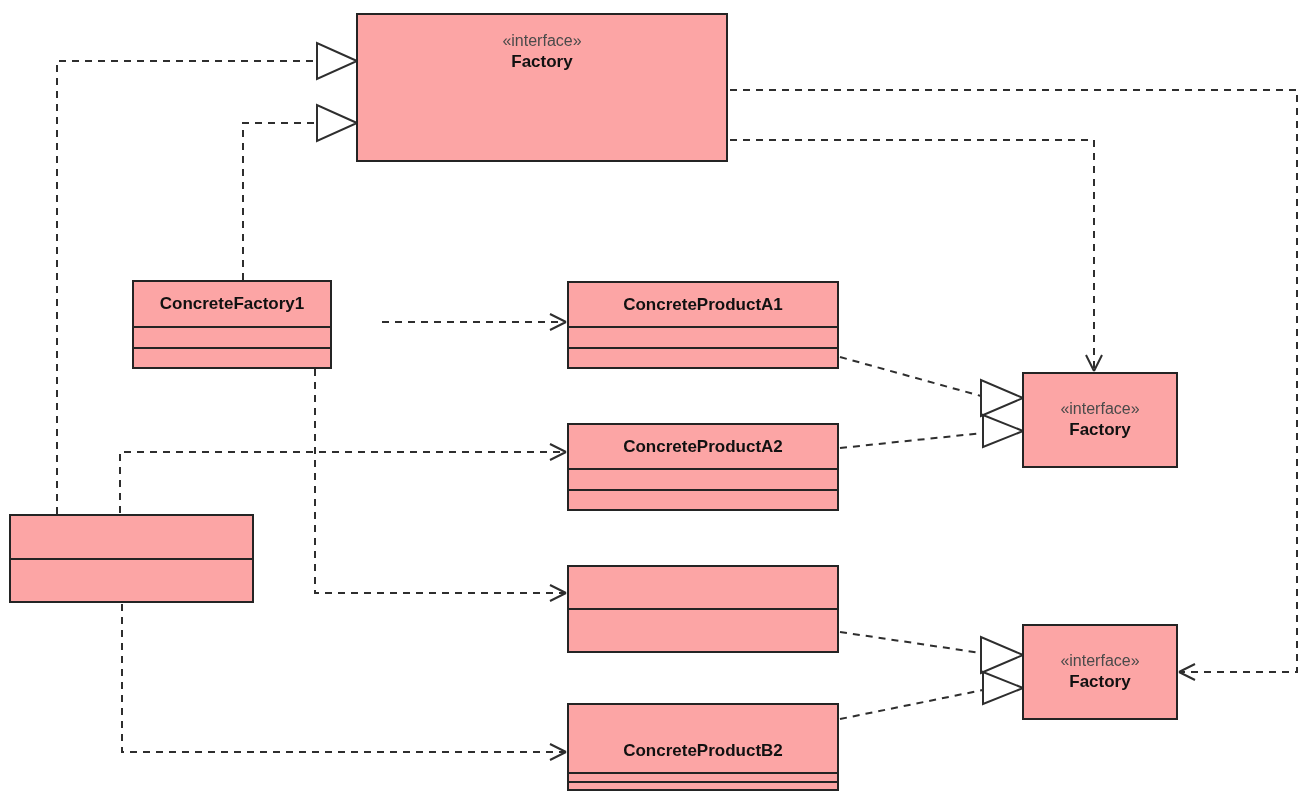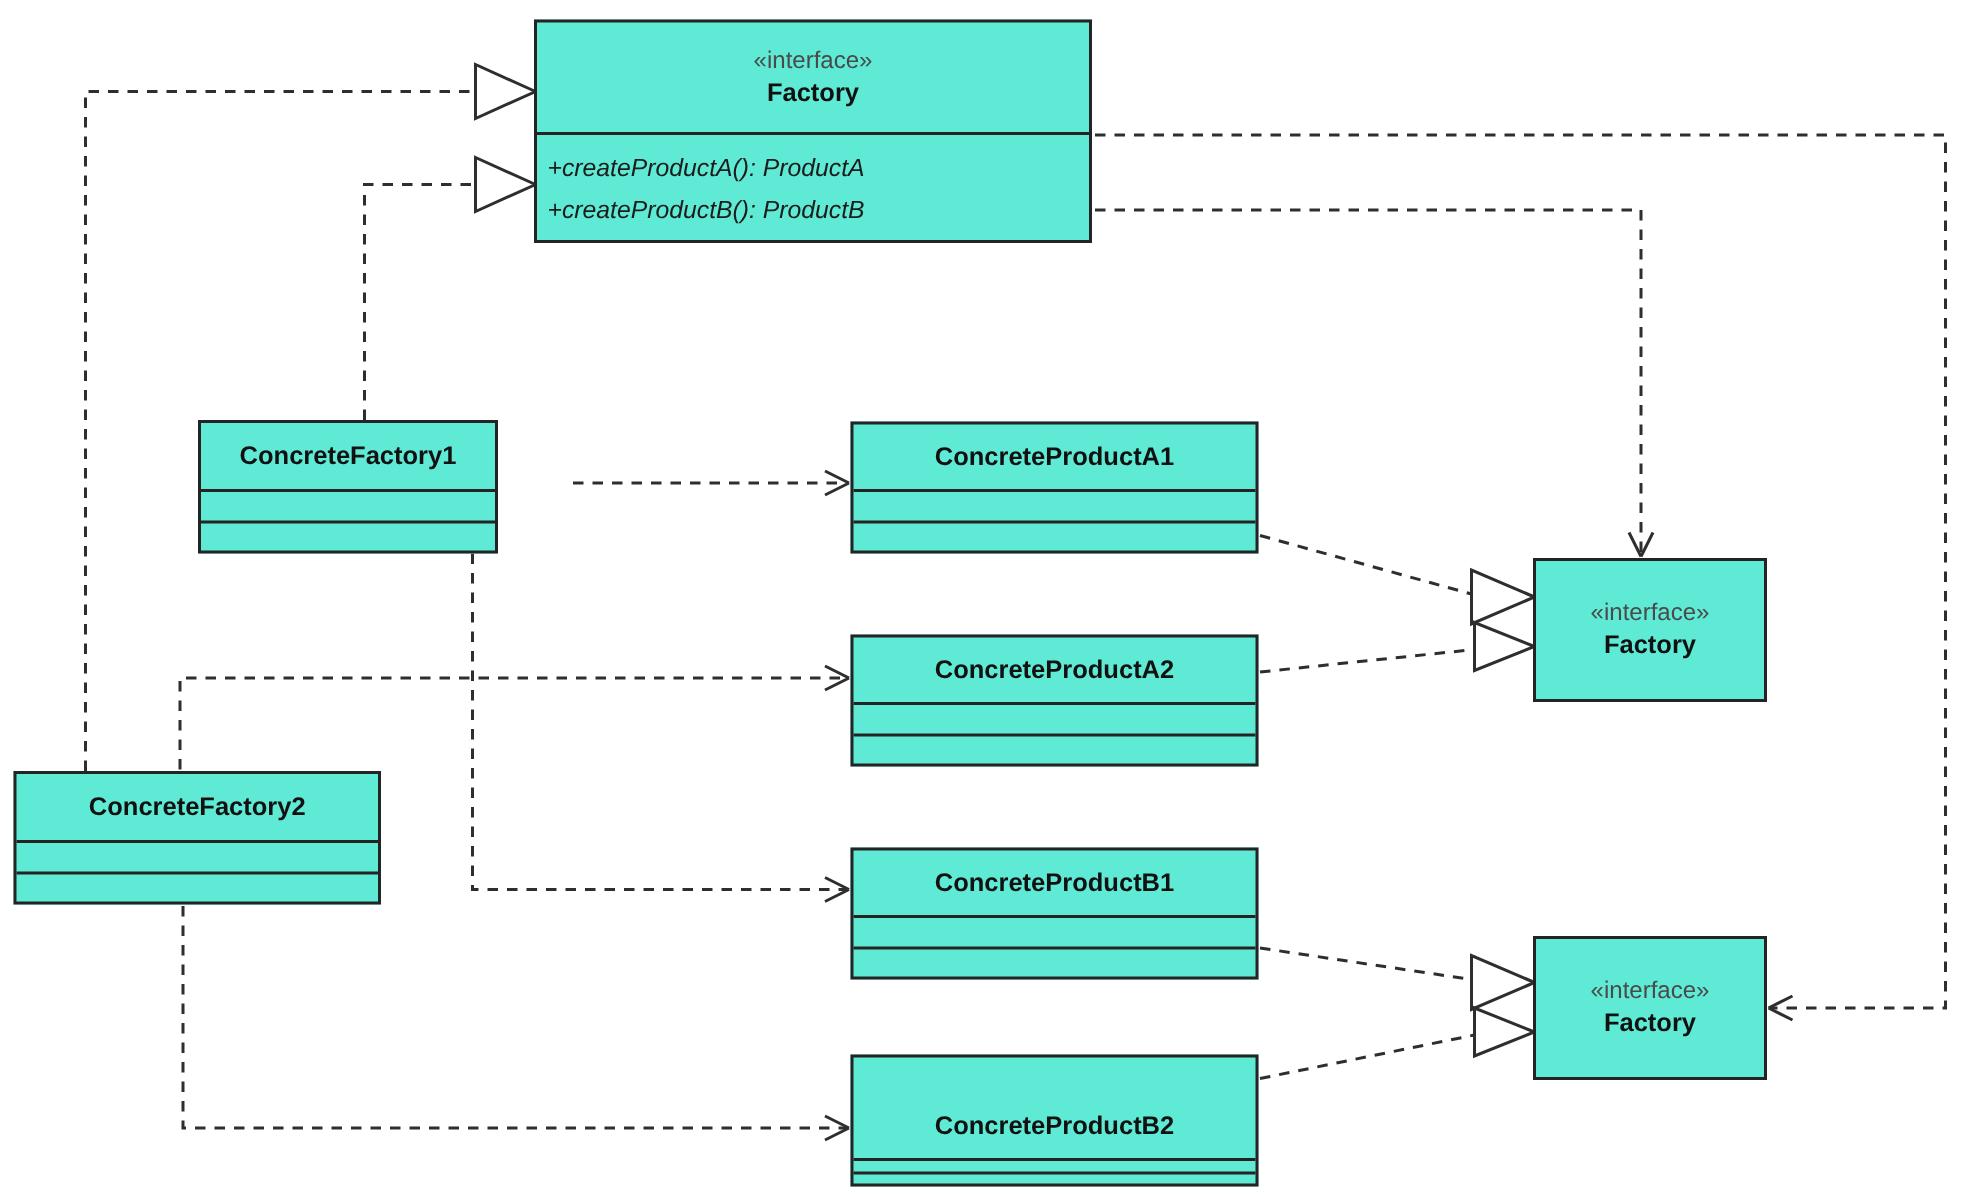--- a/index.html
+++ b/index.html
@@ -1,19 +1,19 @@
 <!DOCTYPE html>
 <html><head>
 <meta charset="utf-8">
 <style>
   html,body{margin:0;padding:0;background:#ffffff;}
   body{font-family:"Liberation Sans", sans-serif;}
   .canvas{position:relative;width:1314px;height:802px;background:#ffffff;overflow:hidden;}
   .edges{position:absolute;left:0;top:0;z-index:1;}
-  .uml-class{position:absolute;z-index:2;box-sizing:border-box;background:#5eead4;
+  .uml-class{position:absolute;z-index:2;box-sizing:border-box;background:#fca5a5;
              border:2px solid #242424;display:flex;flex-direction:column;}
   .compartment{box-sizing:border-box;}
   .compartment + .compartment{border-top:2px solid #242424;}
   .title-comp{display:flex;flex-direction:column;align-items:center;justify-content:center;}
   .classname{font-size:17px;font-weight:bold;color:#111111;line-height:1.25;}
   .stereotype{font-size:16px;color:#4a4a4a;line-height:1.25;}
   .methods-comp{padding:8px 0 0 7px;}
   .method{font-size:16.5px;font-style:italic;color:#1c1c1c;line-height:1.7;white-space:nowrap;}
   .empty-comp{flex:1;}
   .iface .title-comp{flex:1;}
@@ -87,38 +87,31 @@
       <path class="edge-line" d="M840,719 L983,690"></path>
       <polygon class="tri" points="1023,688 983,672 983,704"></polygon>
     </g>
   </svg>
 
   <div class="uml-class" style="left:356px;top:13px;width:372px;height:149px;">
     <div class="compartment title-comp" style="height:73px;">
       <div class="stereotype">«interface»</div>
       <div class="classname">Factory</div>
     </div>
-    <div class="compartment methods-comp" style="flex:1;">
-      <div class="method">+createProductA(): ProductA</div>
-      <div class="method">+createProductB(): ProductB</div>
-    </div>
   </div>
 
   <div class="uml-class" style="left:132px;top:280px;width:200px;height:89px;">
     <div class="compartment title-comp" style="height:44px;">
       <div class="classname">ConcreteFactory1</div>
     </div>
     <div class="compartment empty-comp"></div>
     <div class="compartment empty-comp"></div>
   </div>
 
   <div class="uml-class" style="left:9px;top:514px;width:245px;height:89px;">
-    <div class="compartment title-comp" style="height:44px;">
-      <div class="classname">ConcreteFactory2</div>
-    </div>
     <div class="compartment empty-comp"></div>
     <div class="compartment empty-comp"></div>
   </div>
 
   <div class="uml-class" style="left:567px;top:281px;width:272px;height:88px;">
     <div class="compartment title-comp" style="height:43px;">
       <div class="classname">ConcreteProductA1</div>
     </div>
     <div class="compartment empty-comp"></div>
     <div class="compartment empty-comp"></div>
@@ -126,23 +119,20 @@
 
   <div class="uml-class" style="left:567px;top:423px;width:272px;height:88px;">
     <div class="compartment title-comp" style="height:43px;">
       <div class="classname">ConcreteProductA2</div>
     </div>
     <div class="compartment empty-comp"></div>
     <div class="compartment empty-comp"></div>
   </div>
 
   <div class="uml-class" style="left:567px;top:565px;width:272px;height:88px;">
-    <div class="compartment title-comp" style="height:43px;">
-      <div class="classname">ConcreteProductB1</div>
-    </div>
     <div class="compartment empty-comp"></div>
     <div class="compartment empty-comp"></div>
   </div>
 
   <div class="uml-class" style="left:567px;top:703px;width:272px;height:88px;">
     <div class="compartment title-comp" style="height:43px;margin-top:24px;">
       <div class="classname">ConcreteProductB2</div>
     </div>
     <div class="compartment empty-comp"></div>
     <div class="compartment empty-comp"></div>

